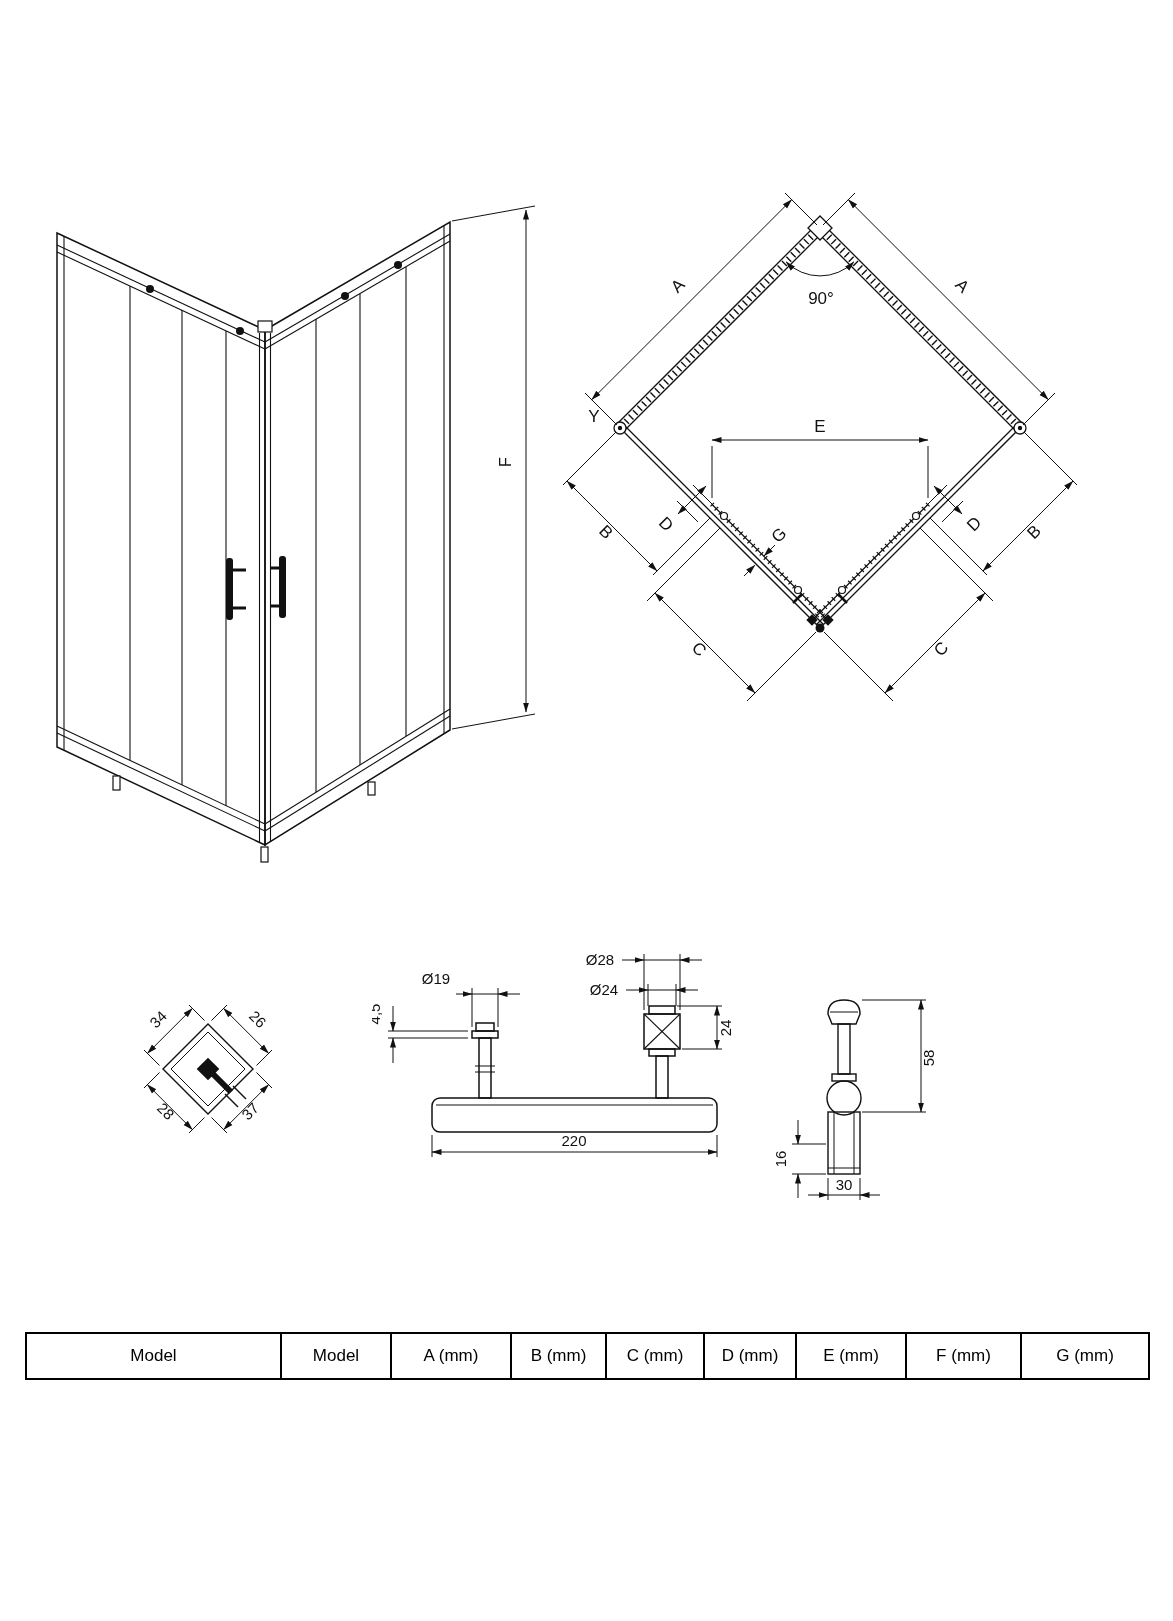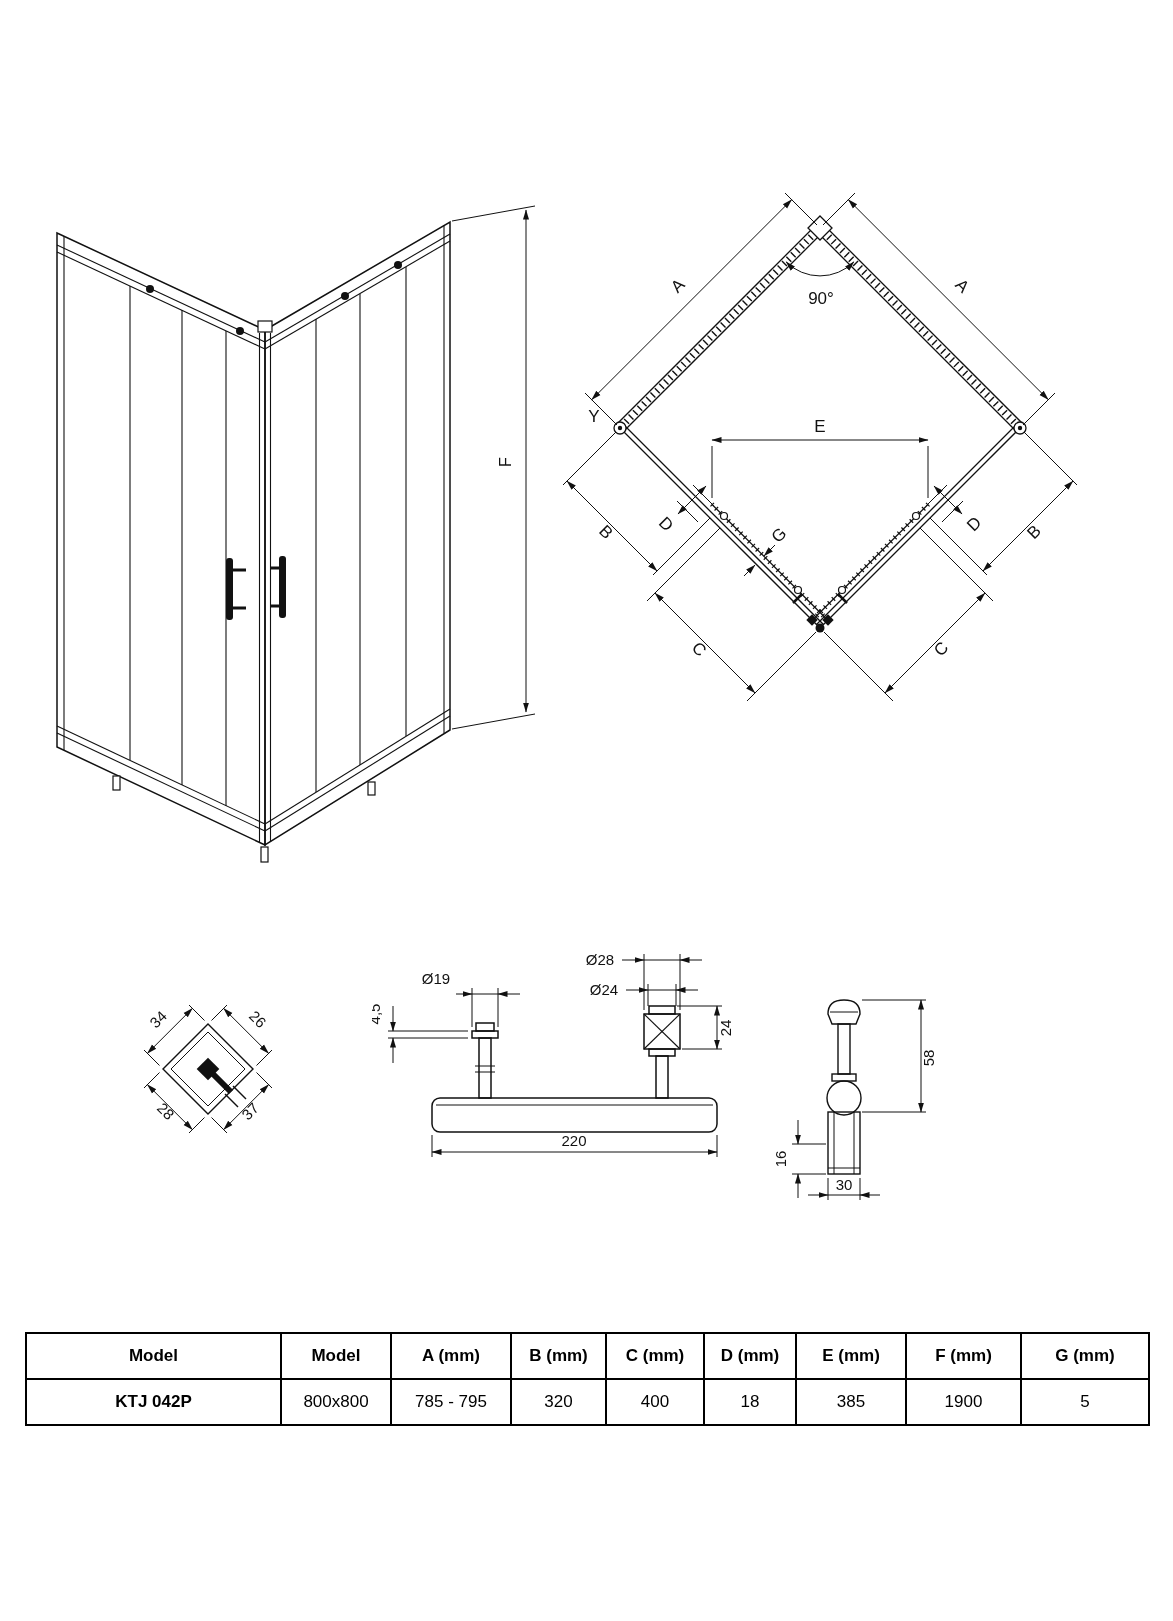--- a/index.html
+++ b/index.html
@@ -8,21 +8,21 @@
   .page { position:relative; width:1173px; height:1621px; background:#fff; overflow:hidden; }
   .drawing { position:absolute; }
   svg text { font-family:"Liberation Sans", sans-serif; font-size:16px; fill:#111; }
   svg text.big { font-size:17px; }
   svg text.sm { font-size:15px; }
   .spec-table { position:absolute; left:25px; top:1332px; width:1123px; border-collapse:collapse; table-layout:fixed; }
   .spec-table th, .spec-table td {
     border:2px solid #000; height:46px; text-align:center; vertical-align:middle;
     font-size:17px; color:#000; background:#fff; font-family:"Liberation Sans", sans-serif;
   }
-  .spec-table th { font-weight:bold; }
+  .spec-table th { font-weight:normal; }
   .spec-table td.model { font-weight:bold; }
 </style>
 </head>
 <body>
 
 <div class="page">
 
   <svg class="drawing" style="left:30px; top:190px;" width="510" height="680" viewBox="0 0 510 680">
     <defs>
       <marker id="arIso" markerUnits="userSpaceOnUse" markerWidth="11" markerHeight="8" refX="9.5" refY="4" orient="auto-start-reverse">
@@ -328,27 +328,16 @@
         <th>A (mm)</th>
         <th>B (mm)</th>
         <th>C (mm)</th>
         <th>D (mm)</th>
         <th>E (mm)</th>
         <th>F (mm)</th>
         <th>G (mm)</th>
       </tr>
     </thead>
     <tbody>
-      <tr>
-        <td class="model">KTJ 042P</td>
-        <td>800x800</td>
-        <td>785 - 795</td>
-        <td>320</td>
-        <td>400</td>
-        <td>18</td>
-        <td>385</td>
-        <td>1900</td>
-        <td>5</td>
-      </tr>
     </tbody>
   </table>
 
 </div>
 
 </body></html>

